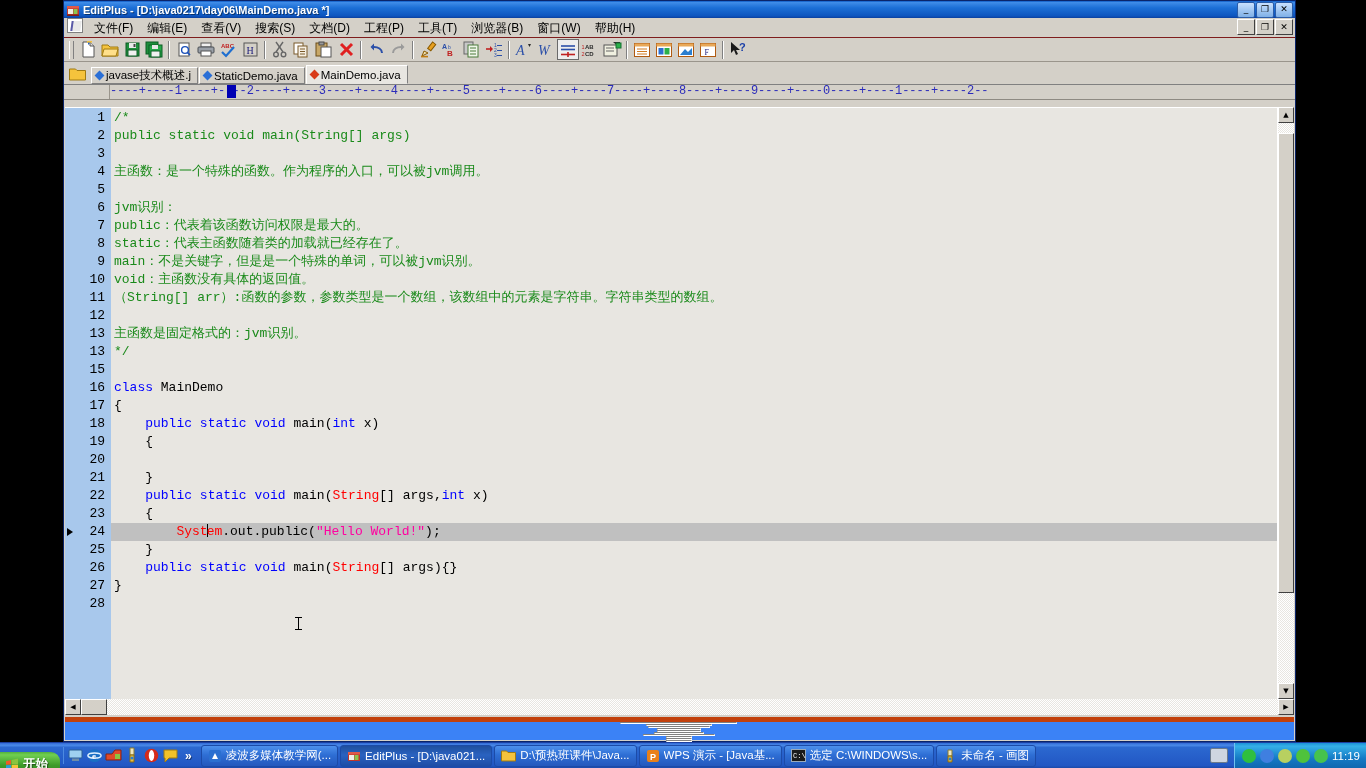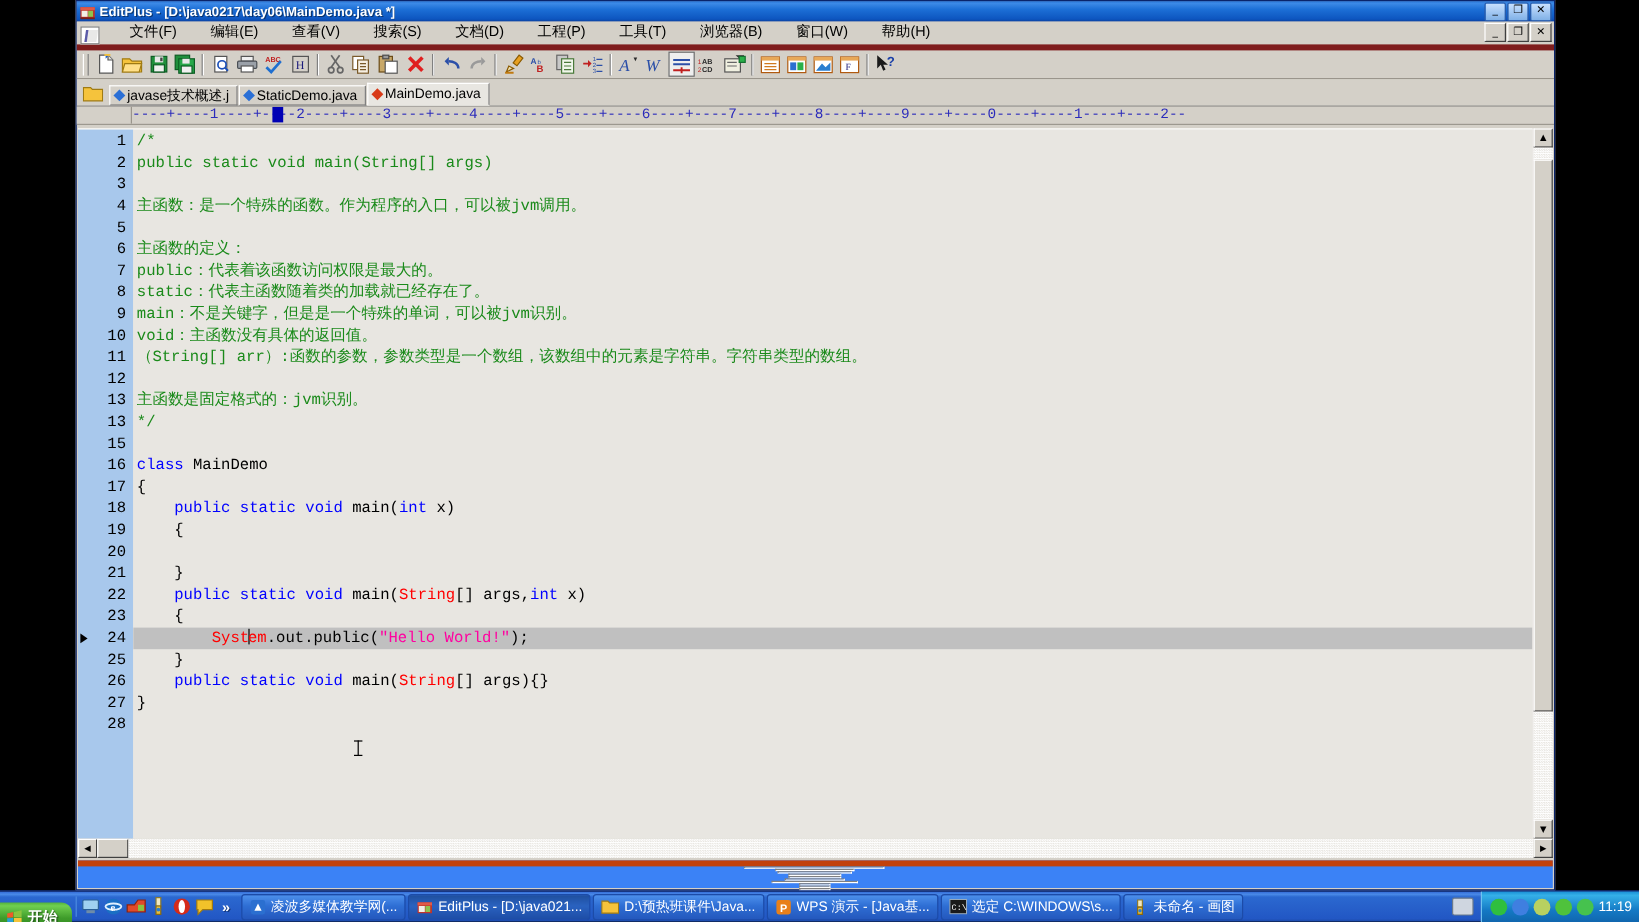--- a/index.html
+++ b/index.html
@@ -42,24 +42,23 @@
     background:linear-gradient(to bottom,#c9e1ff,#9cc3f0 60%,#7fb0e6);
     border:1px solid #2b5ca8;
     border-radius:2px;
     display:flex;align-items:center;justify-content:center;
     font-size:9px;line-height:1;color:#000;font-family:"DejaVu Sans",sans-serif;
   }
 
   
   .menubar{
     height:19px;background:#d4d0c8;
-    display:flex;align-items:flex-end;
-    border-bottom:5px solid #7f1d1d;
+    display:flex;align-items:flex-start;
+    border-bottom:1px solid #7f1d1d;
     position:relative;
-    gap:14px;
   }
   .menubar .mdi-icon{
     width:16px;height:15px;margin:0 4px 0 3px;
     border:1px solid #808080;background:#fff;
     position:relative;box-sizing:border-box;
   }
   .menubar .mdi-icon:after{
     content:"";position:absolute;left:3px;top:2px;width:8px;height:10px;
     background:#e8e8e8;border-left:2px solid #5a5aa8;transform:skewX(-8deg);
   }
@@ -598,21 +597,21 @@
             <div class="ln">27</div>
             <div class="ln">28</div>
           </div>
         <div class="code" id="code">
 
         <div class="cl"><span class="cm">/*</span></div>
             <div class="cl"><span class="cm">public static void main(String[] args)</span></div>
             <div class="cl">&nbsp;</div>
             <div class="cl"><span class="cm">主函数：是一个特殊的函数。作为程序的入口，可以被jvm调用。</span></div>
             <div class="cl">&nbsp;</div>
-            <div class="cl"><span class="cm">主函数的定义：</span></div>
+            <div class="cl"><span class="cm">jvm识别：</span></div>
             <div class="cl"><span class="cm">public：代表着该函数访问权限是最大的。</span></div>
             <div class="cl"><span class="cm">static：代表主函数随着类的加载就已经存在了。</span></div>
             <div class="cl"><span class="cm">main：不是关键字，但是是一个特殊的单词，可以被jvm识别。</span></div>
             <div class="cl"><span class="cm">void：主函数没有具体的返回值。</span></div>
             <div class="cl"><span class="cm">（String[] arr）:函数的参数，参数类型是一个数组，该数组中的元素是字符串。字符串类型的数组。</span></div>
             <div class="cl">&nbsp;</div>
             <div class="cl"><span class="cm">主函数是固定格式的：jvm识别。</span></div>
             <div class="cl"><span class="cm">*/</span></div>
             <div class="cl">&nbsp;</div>
             <div class="cl"><span class="kw">class</span><span class="pl"> MainDemo</span></div>

